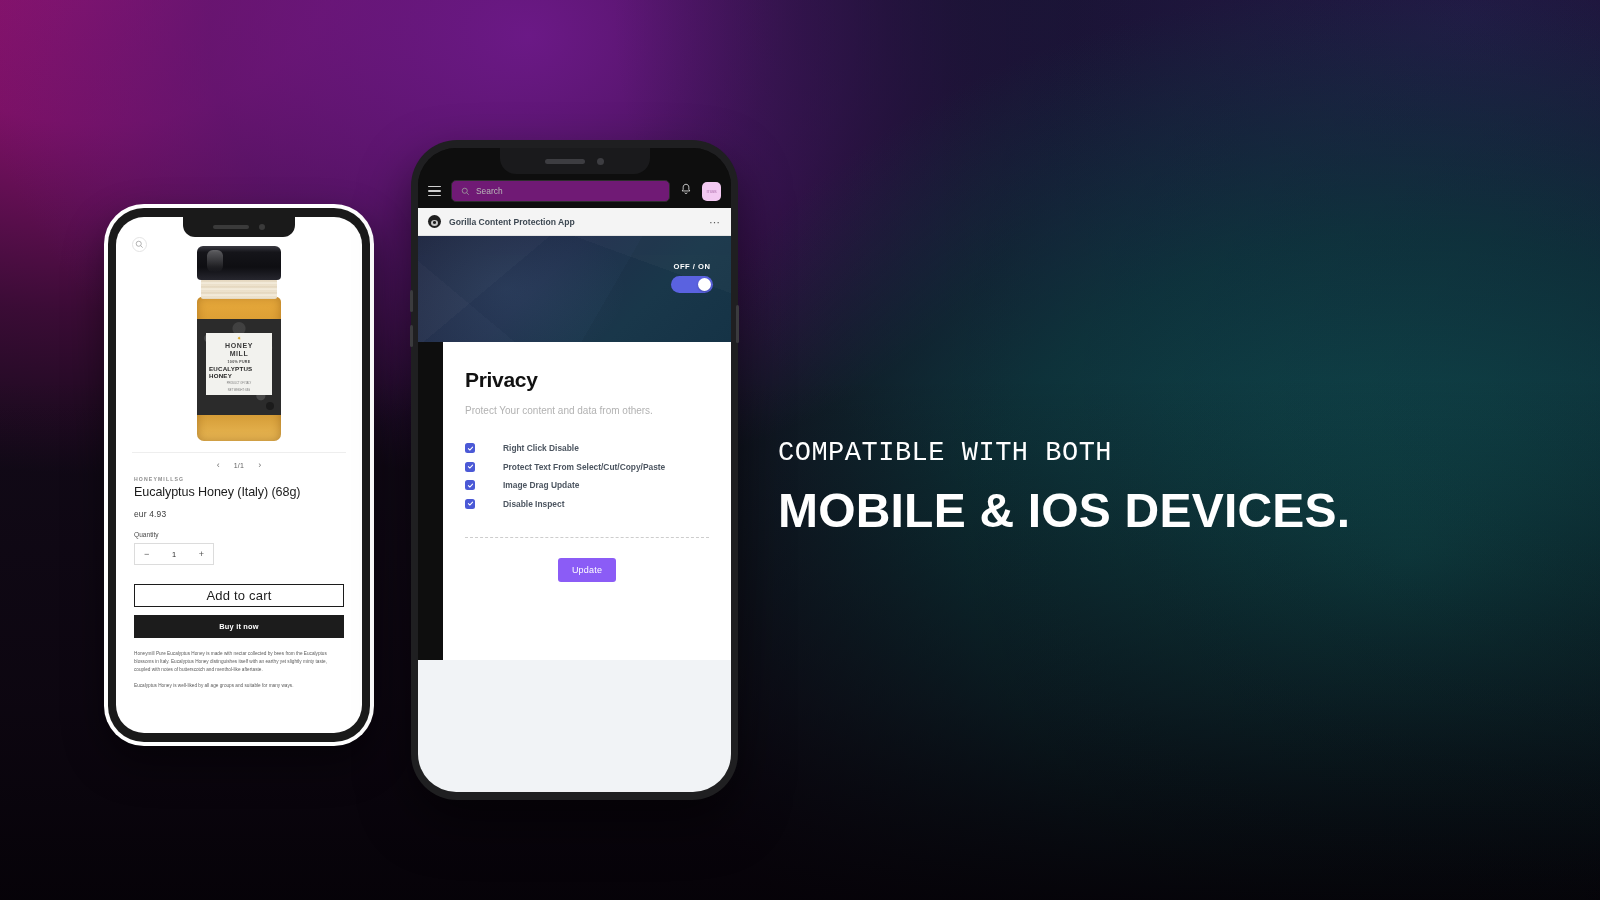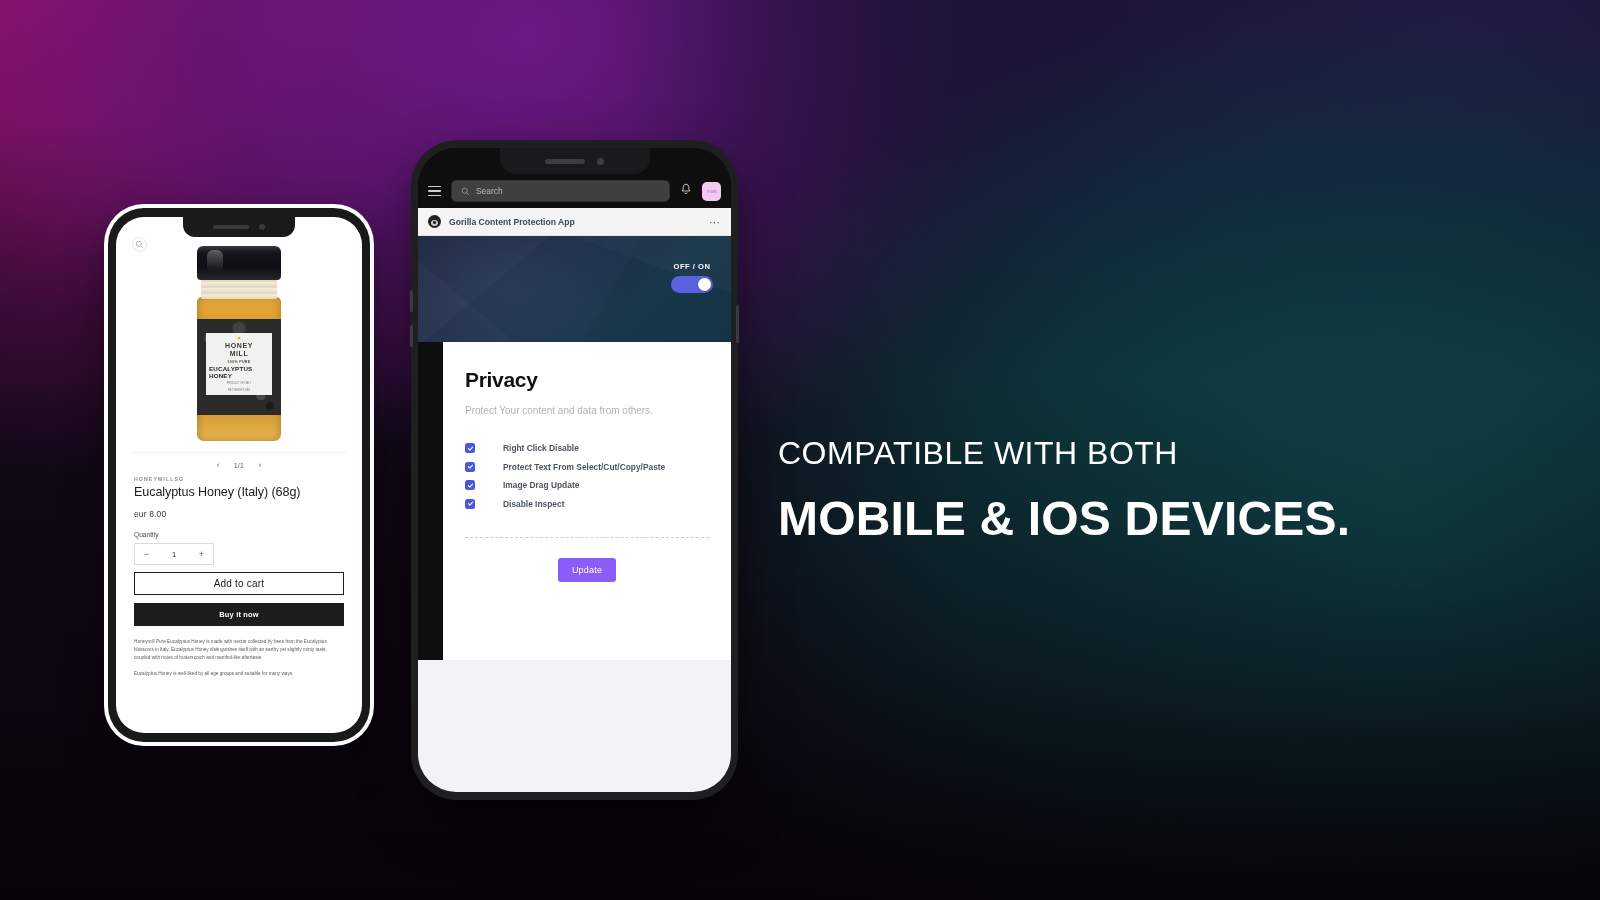--- a/index.html
+++ b/index.html
@@ -28,26 +28,26 @@
   .bg-dark-bottom {
     background: linear-gradient(to bottom, rgba(10,4,12,0) 42%, rgba(8,3,10,0.55) 78%, rgba(5,2,7,0.93) 100%);
   }
   .bg-dark-left {
     background: linear-gradient(to right, rgba(6,2,8,0.0) 0%, rgba(6,2,8,0.0) 55%, rgba(4,2,6,0.10) 100%);
   }
 
   
   #headline { position:absolute; left:778px; top:428px; width:740px; }
   .hl-1 {
-    font-size:32px; letter-spacing:0.5px; color:#ffffff; font-weight:400;
-    line-height:50px; font-family:Liberation Sans, sans-serif;
+    font-size:27px; letter-spacing:0.5px; color:#ffffff; font-weight:400;
+    line-height:50px; font-family:Liberation Mono, monospace;
   }
   .hl-2 {
     font-size:48px; letter-spacing:0.2px; color:#ffffff; font-weight:bold;
-    line-height:58px; margin-top:12px;
+    line-height:58px; margin-top:4px;
   }
 
   
   #phone-left {
     position:absolute; left:104px; top:204px; width:270px; height:542px;
     border-radius:40px; background:#ffffff; padding:4px;
     box-shadow:0 18px 40px rgba(0,0,0,0.45);
   }
   #phone-left .frame {
     width:100%; height:100%; border-radius:36px; background:#1a1a1a;
@@ -130,23 +130,23 @@
   .ptitle { font-size:12.6px; color:#1c1c1c; margin-top:3px; font-weight:400; letter-spacing:-0.1px;}
   .pprice { font-size:8.4px; color:#3a3a3a; margin-top:10px; letter-spacing:.2px;}
   .qlabel { font-size:6.6px; color:#4a4a4a; margin-top:12px; }
   .qbox {
     margin-top:5px; width:80px; height:22px; border:1px solid #dcdcdc;
     display:flex; align-items:center; justify-content:space-between; padding:0 9px;
   }
   .qsym { font-size:9px; color:#555; line-height:9px;}
   .qval { font-size:7.4px; color:#2a2a2a;}
   .btn-cart {
-    margin-top:7px; height:23px; border:1px solid #1c1c1c; background:#fff;
+    margin-top:19px; height:23px; border:1px solid #1c1c1c; background:#fff;
     display:flex; align-items:center; justify-content:center;
-    font-size:10px; color:#1c1c1c; letter-spacing:.2px;
+    font-size:13px; color:#1c1c1c; letter-spacing:.2px;
   }
   .btn-buy {
     margin-top:8px; height:23px; background:#1c1c1c;
     display:flex; align-items:center; justify-content:center;
     font-size:7.4px; color:#ffffff; font-weight:bold; letter-spacing:.2px;
   }
   .pdesc { margin-top:12px; font-size:4.7px; line-height:8.2px; color:#5a5a5a; }
   .pdesc p + p { margin-top:7px; }
 
   
@@ -170,21 +170,21 @@
   .side-btn { position:absolute; background:#3b3b3e; border-radius:2px; }
   .sb-l1 { left:-1px; top:150px; width:3px; height:22px; }
   .sb-l2 { left:-1px; top:185px; width:3px; height:22px; }
   .sb-r1 { right:-1px; top:165px; width:3px; height:38px; }
 
   .r-top { height:60px; background:#0e0e0e; display:flex; align-items:flex-end; }
   .r-bar { width:100%; height:34px; display:flex; align-items:center; padding:0 10px; gap:10px; }
   .ham { width:13px; display:flex; flex-direction:column; gap:3px; }
   .ham span { display:block; height:1.6px; background:#cfcfcf; border-radius:1px; }
   .srch {
-    flex:1; height:22px; background:#404040; border:1px solid #2d2d2d;
+    flex:1; height:22px; background:#701a75; border:1px solid #2d2d2d;
     border-radius:5px; display:flex; align-items:center; gap:6px; padding:0 9px;
   }
   .srch-txt { font-size:8.4px; color:#b9b9b9; }
   .bell { color:#d6d6d6; }
   .avatar {
     width:19px; height:19px; border-radius:5px; background:#f3c9f2;
     display:flex; align-items:center; justify-content:center;
     font-size:5.4px; color:#b57ab4;
   }
 
@@ -306,21 +306,21 @@
 
         <div class="carousel">
           <div class="car-arrow">‹</div>
           <div class="car-idx">1/1</div>
           <div class="car-arrow">›</div>
         </div>
 
         <div class="pinfo">
           <div class="vendor">HONEYMILLSG</div>
           <div class="ptitle">Eucalyptus Honey (Italy) (68g)</div>
-          <div class="pprice">eur 8.00</div>
+          <div class="pprice">eur 4.93</div>
 
           <div class="qlabel">Quantity</div>
           <div class="qbox">
             <div class="qsym">−</div>
             <div class="qval">1</div>
             <div class="qsym">+</div>
           </div>
 
           <div class="btn-cart">Add to cart</div>
           <div class="btn-buy">Buy it now</div>

